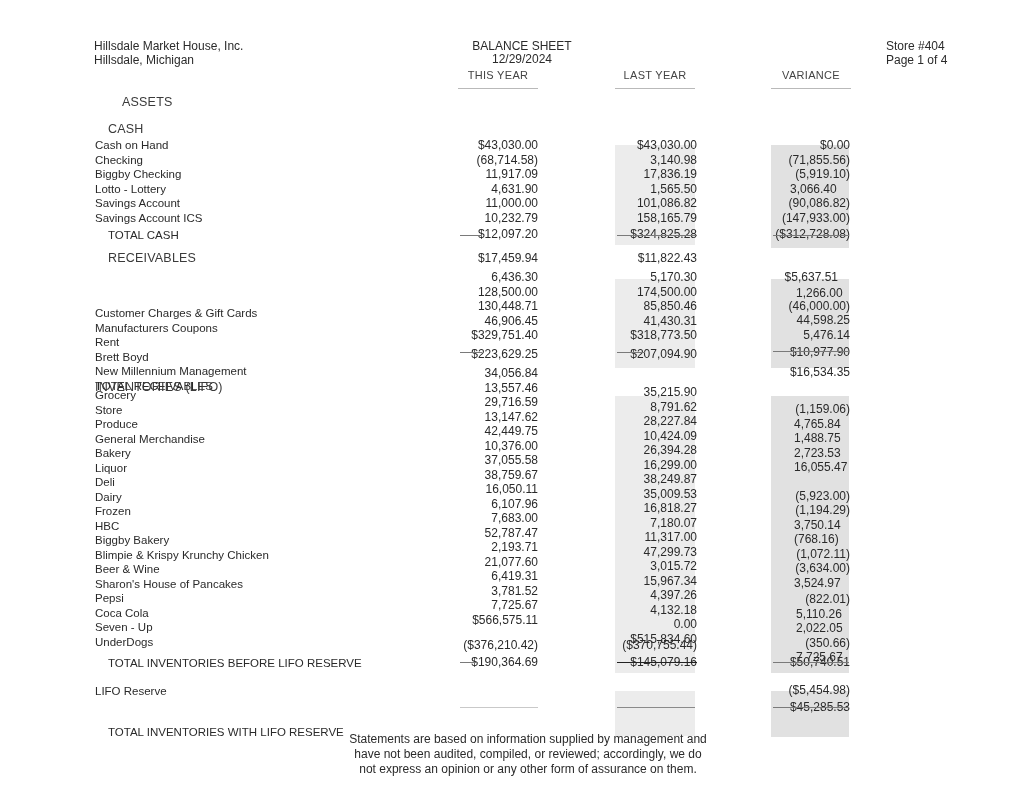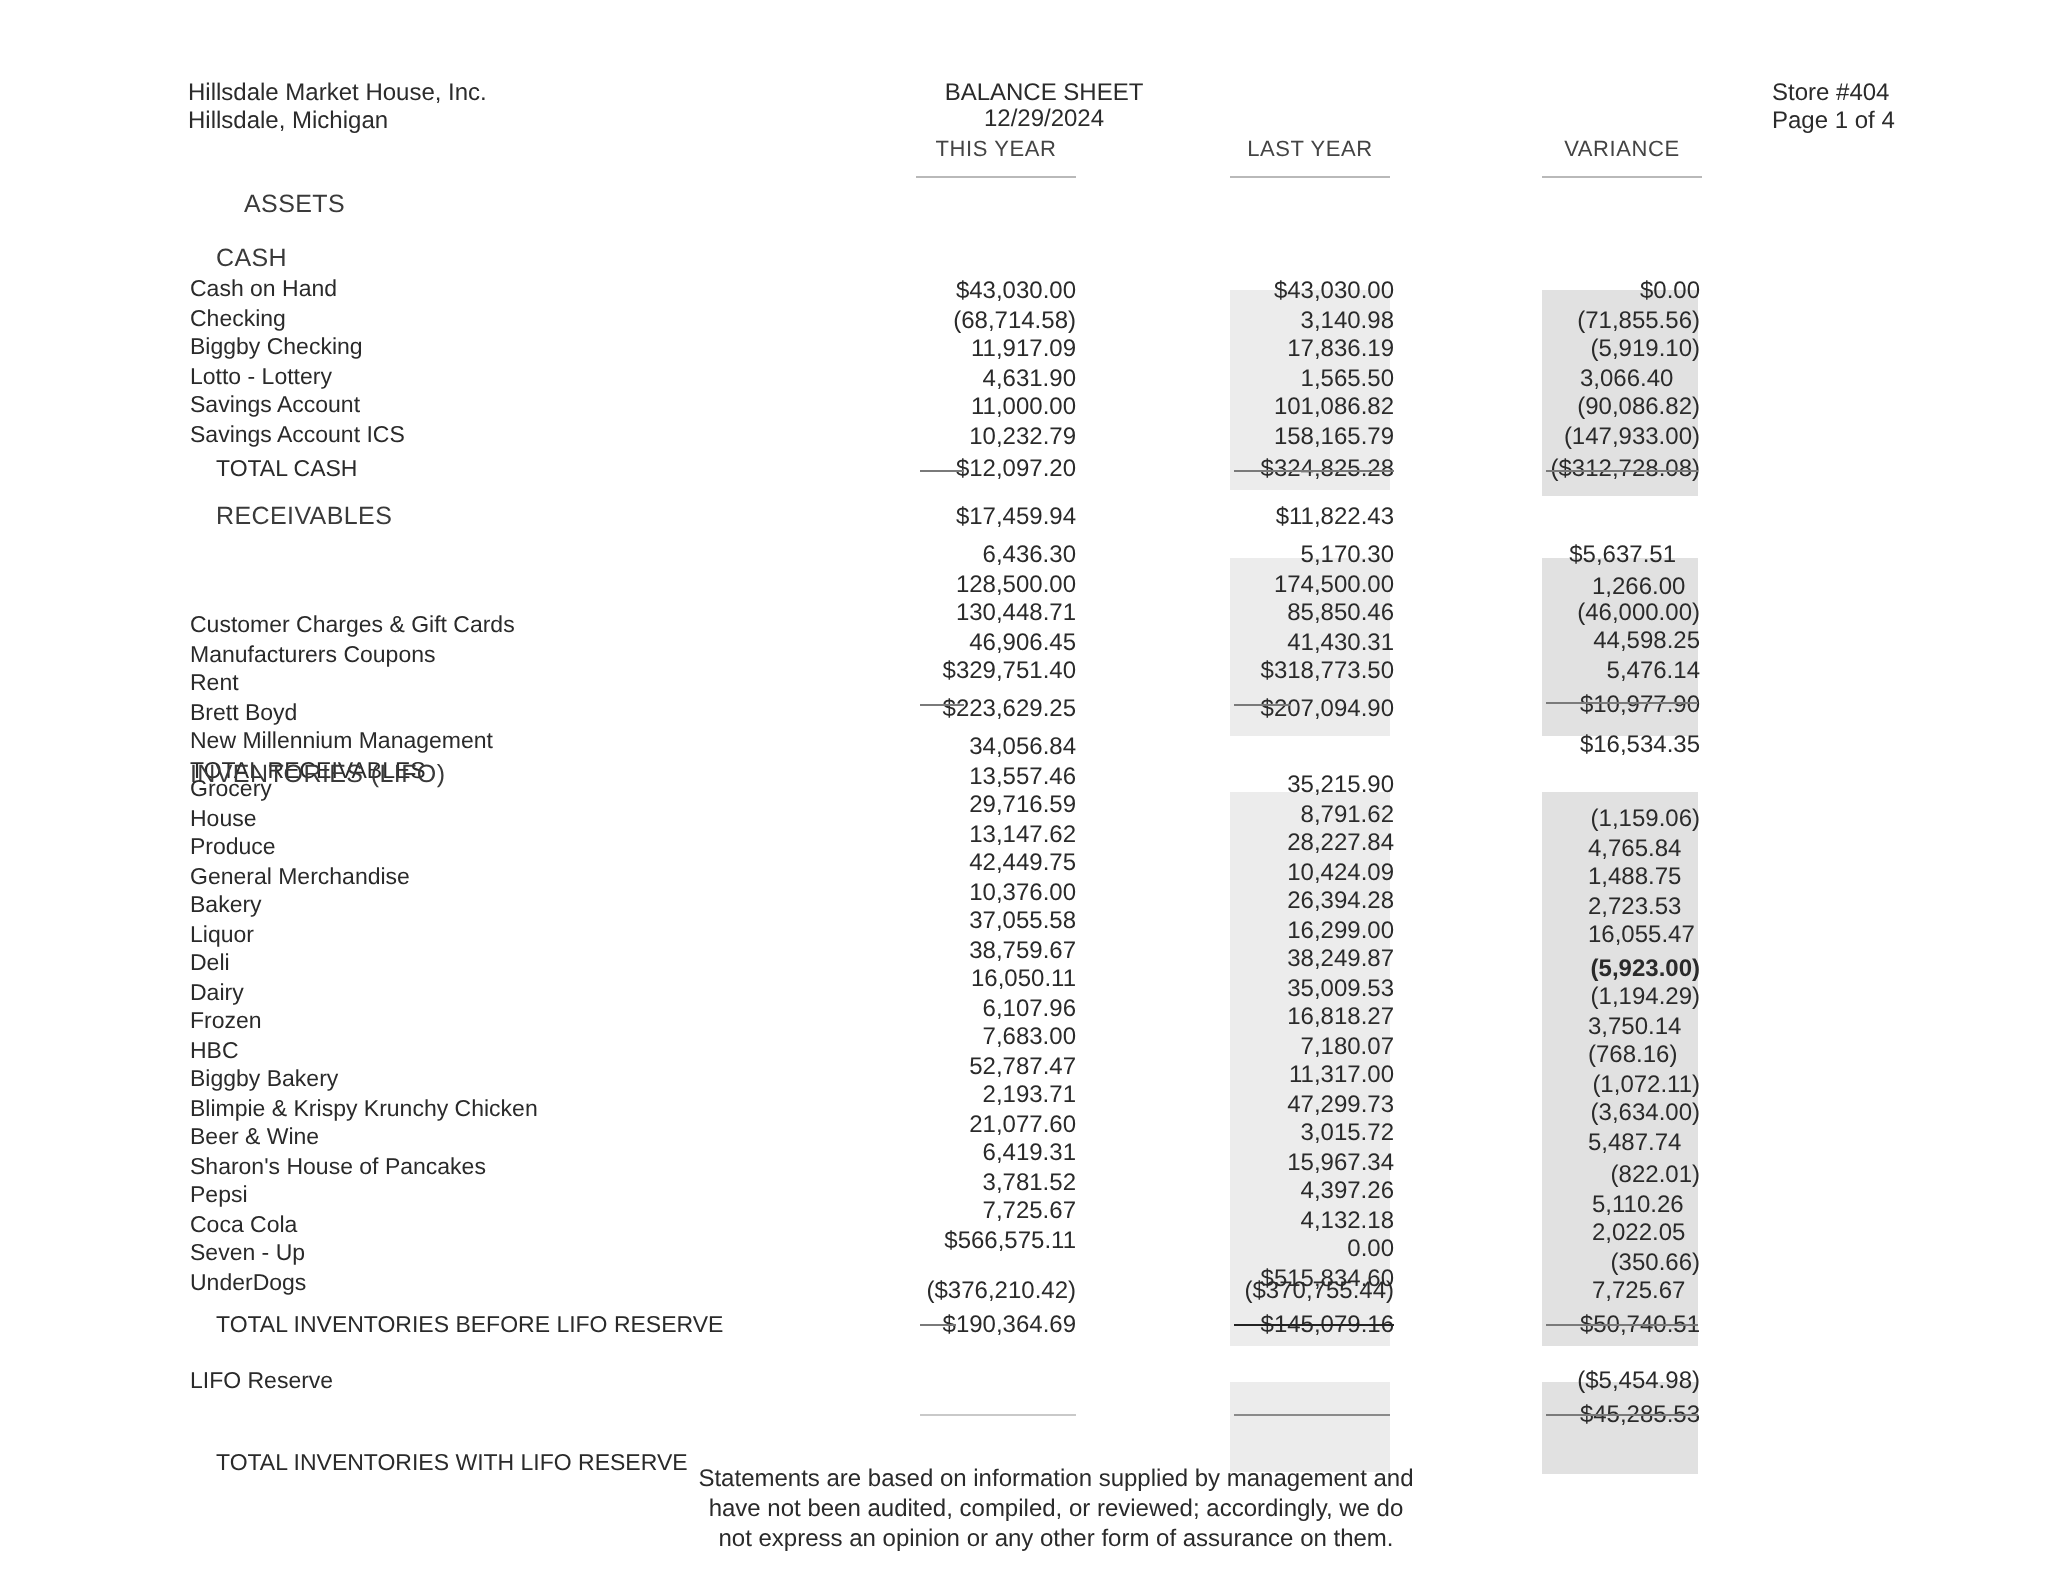--- a/index.html
+++ b/index.html
@@ -128,21 +128,21 @@
 <div class="strike" style="left:460px;top:352px;width:22px;"></div>
 <div class="abs num" style="left:597px;top:347px;width:100px;">$207,094.90</div>
 <div class="strike" style="left:617px;top:352px;width:28px;"></div>
 <div class="abs num" style="left:750px;top:345px;width:100px;">$10,977.90</div>
 <div class="strike" style="left:773px;top:351px;width:76px;"></div>
 
 <div class="abs sec" style="left:95px;top:380px;">INVENTORIES (LIFO)</div>
 
 <div class="abs" style="left:95px;top:388px;">
   <div class="lbl">Grocery</div>
-  <div class="lbl">House</div>
+  <div class="lbl">Store</div>
   <div class="lbl">Produce</div>
   <div class="lbl">General Merchandise</div>
   <div class="lbl">Bakery</div>
   <div class="lbl">Liquor</div>
   <div class="lbl">Deli</div>
   <div class="lbl">Dairy</div>
   <div class="lbl">Frozen</div>
   <div class="lbl">HBC</div>
   <div class="lbl">Biggby Bakery</div>
   <div class="lbl">Blimpie &amp; Krispy Krunchy Chicken</div>
@@ -195,27 +195,27 @@
   <div class="num">$515,834.60</div>
 </div>
 
 <div class="abs num" style="left:750px;top:365px;width:100px;">$16,534.35</div>
 <div class="abs" style="left:750px;top:402px;width:100px;">
   <div class="num">(1,159.06)</div>
   <div class="num" style="text-align:left;padding-left:44px;">4,765.84</div>
   <div class="num" style="text-align:left;padding-left:44px;">1,488.75</div>
   <div class="num" style="text-align:left;padding-left:44px;">2,723.53</div>
   <div class="num" style="text-align:left;padding-left:44px;">16,055.47</div>
-  <div class="num" style="margin-top:2px;font-weight:bold;">(5,923.00)</div>
+  <div class="num" style="margin-top:14px;">(5,923.00)</div>
   <div class="num">(1,194.29)</div>
   <div class="num" style="text-align:left;padding-left:44px;">3,750.14</div>
   <div class="num" style="text-align:left;padding-left:44px;">(768.16)</div>
   <div class="num">(1,072.11)</div>
   <div class="num">(3,634.00)</div>
-  <div class="num" style="text-align:left;padding-left:44px;">5,487.74</div>
+  <div class="num" style="text-align:left;padding-left:44px;">3,524.97</div>
   <div class="num" style="margin-top:2px;">(822.01)</div>
   <div class="num" style="text-align:left;padding-left:46px;">5,110.26</div>
   <div class="num" style="text-align:left;padding-left:46px;">2,022.05</div>
   <div class="num">(350.66)</div>
   <div class="num" style="text-align:left;padding-left:46px;">7,725.67</div>
 </div>
 
 <div class="abs num" style="left:438px;top:638px;width:100px;">($376,210.42)</div>
 <div class="abs num" style="left:597px;top:638px;width:100px;">($370,755.44)</div>
 

